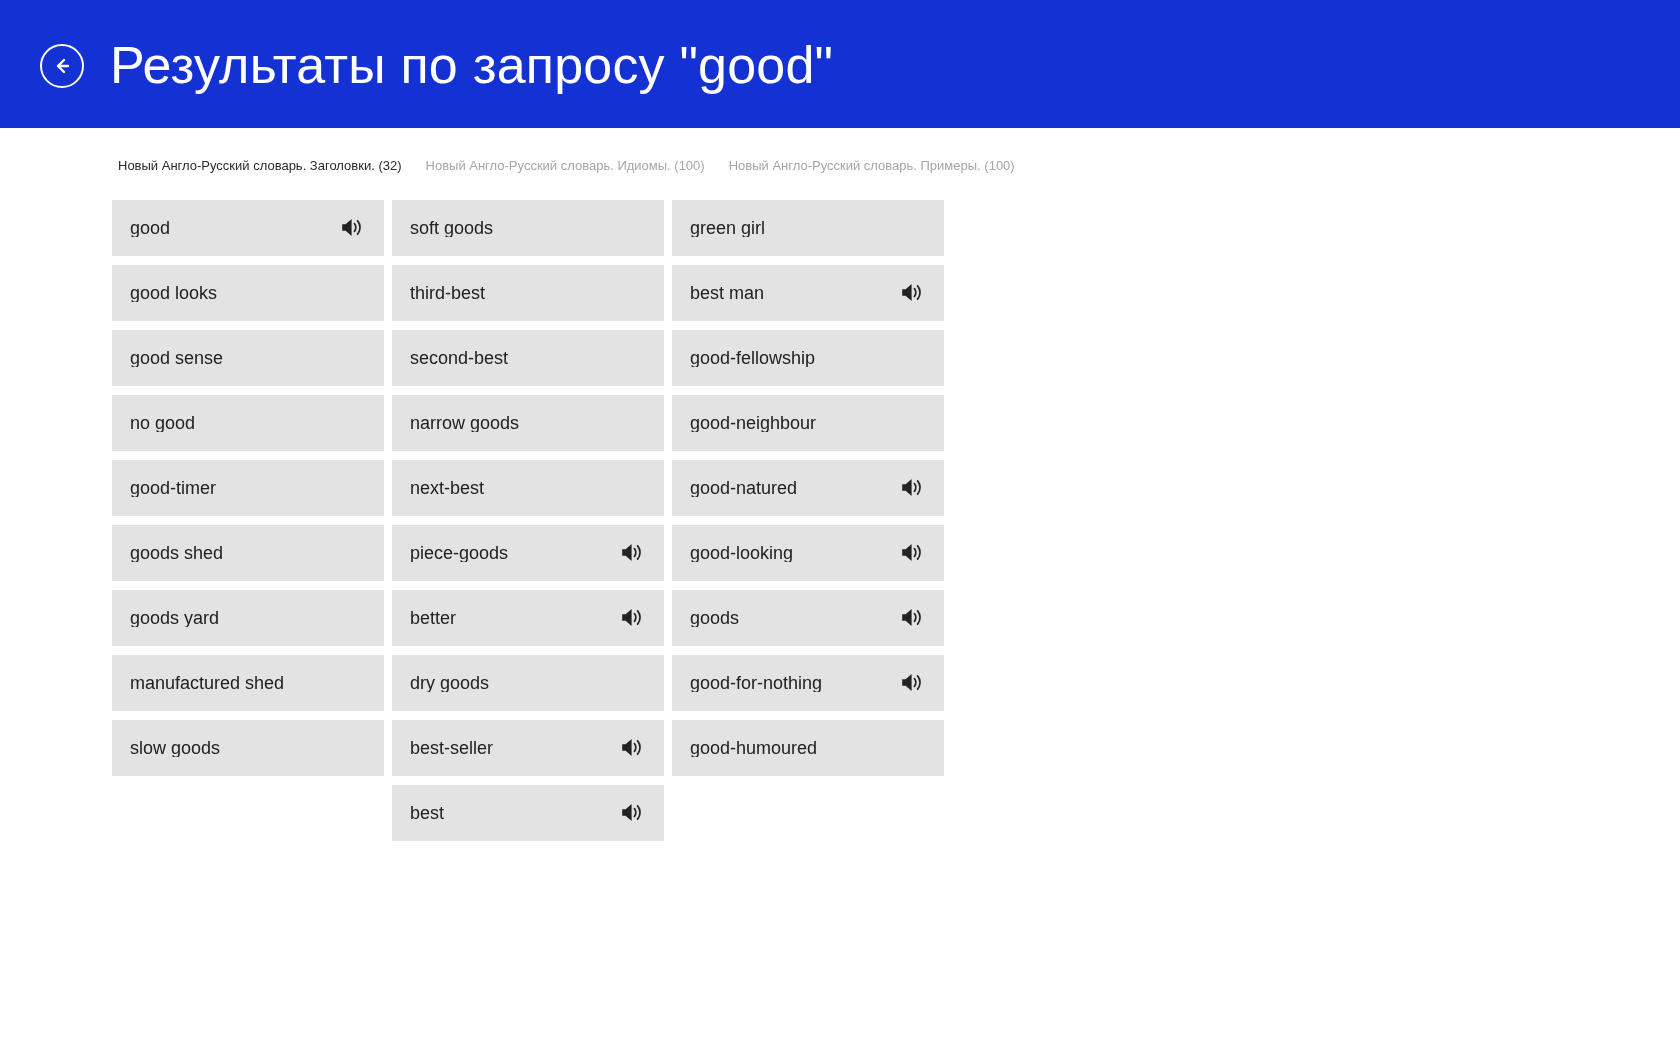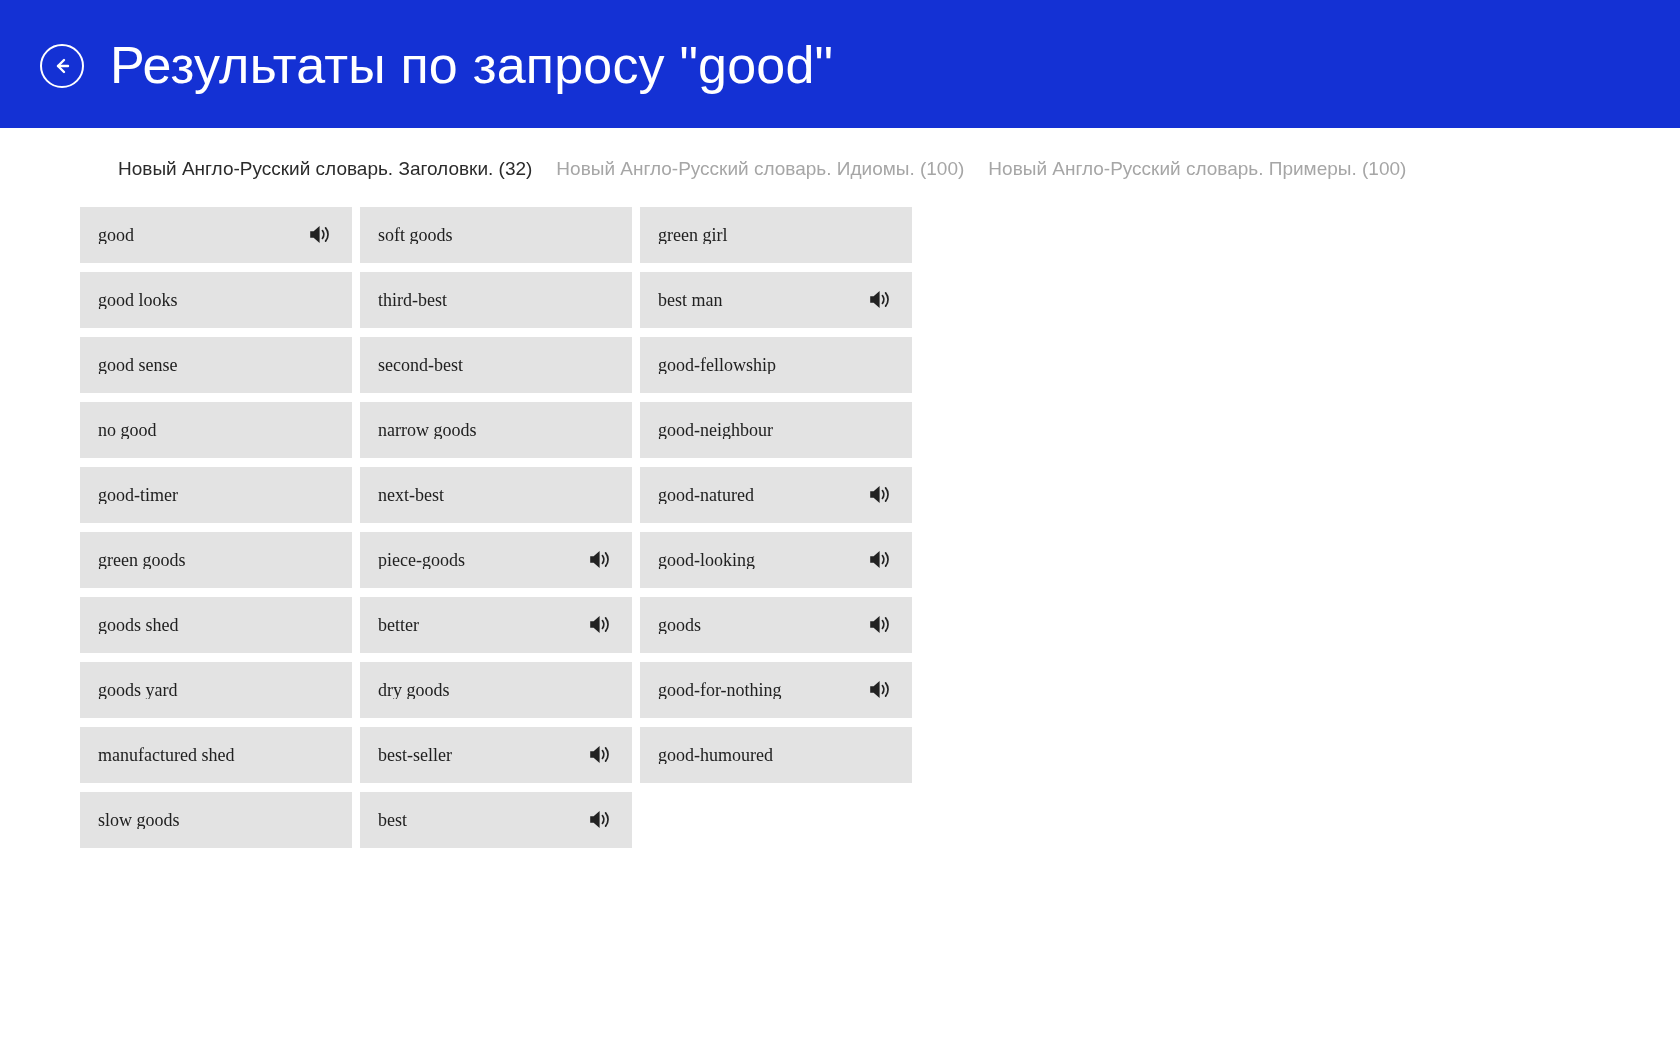--- a/index.html
+++ b/index.html
@@ -49,34 +49,33 @@
 
   
   .tabs-row {
     display: flex;
     align-items: baseline;
     padding: 0 0 0 118px;
     margin-top: 30px;
     gap: 24px;
   }
   .tab {
-    font-size: 19px;
+    font-size: 13px;
     font-weight: 400;
     color: #a6a6a6;
     white-space: nowrap;
     cursor: pointer;
     line-height: 1.2;
   }
   .tab.active { color: #2b2b2b; }
 
   
   .results-area {
-    padding-left: 80px;
+    padding-left: 112px;
     margin-top: 26px;
-    font-family: Liberation Serif, serif;
   }
   .columns {
     display: flex;
     gap: 8px;
     align-items: flex-start;
   }
   .result-column {
     display: flex;
     flex-direction: column;
     gap: 9px;
@@ -154,23 +153,20 @@
         <div class="result-tile">
           <span class="tile-label">good sense</span>
         </div>
         <div class="result-tile">
           <span class="tile-label">no good</span>
         </div>
         <div class="result-tile">
           <span class="tile-label">good-timer</span>
         </div>
         <div class="result-tile">
-          <span class="tile-label">green goods</span>
-        </div>
-        <div class="result-tile">
           <span class="tile-label">goods shed</span>
         </div>
         <div class="result-tile">
           <span class="tile-label">goods yard</span>
         </div>
         <div class="result-tile">
           <span class="tile-label">manufactured shed</span>
         </div>
         <div class="result-tile">
           <span class="tile-label">slow goods</span>

